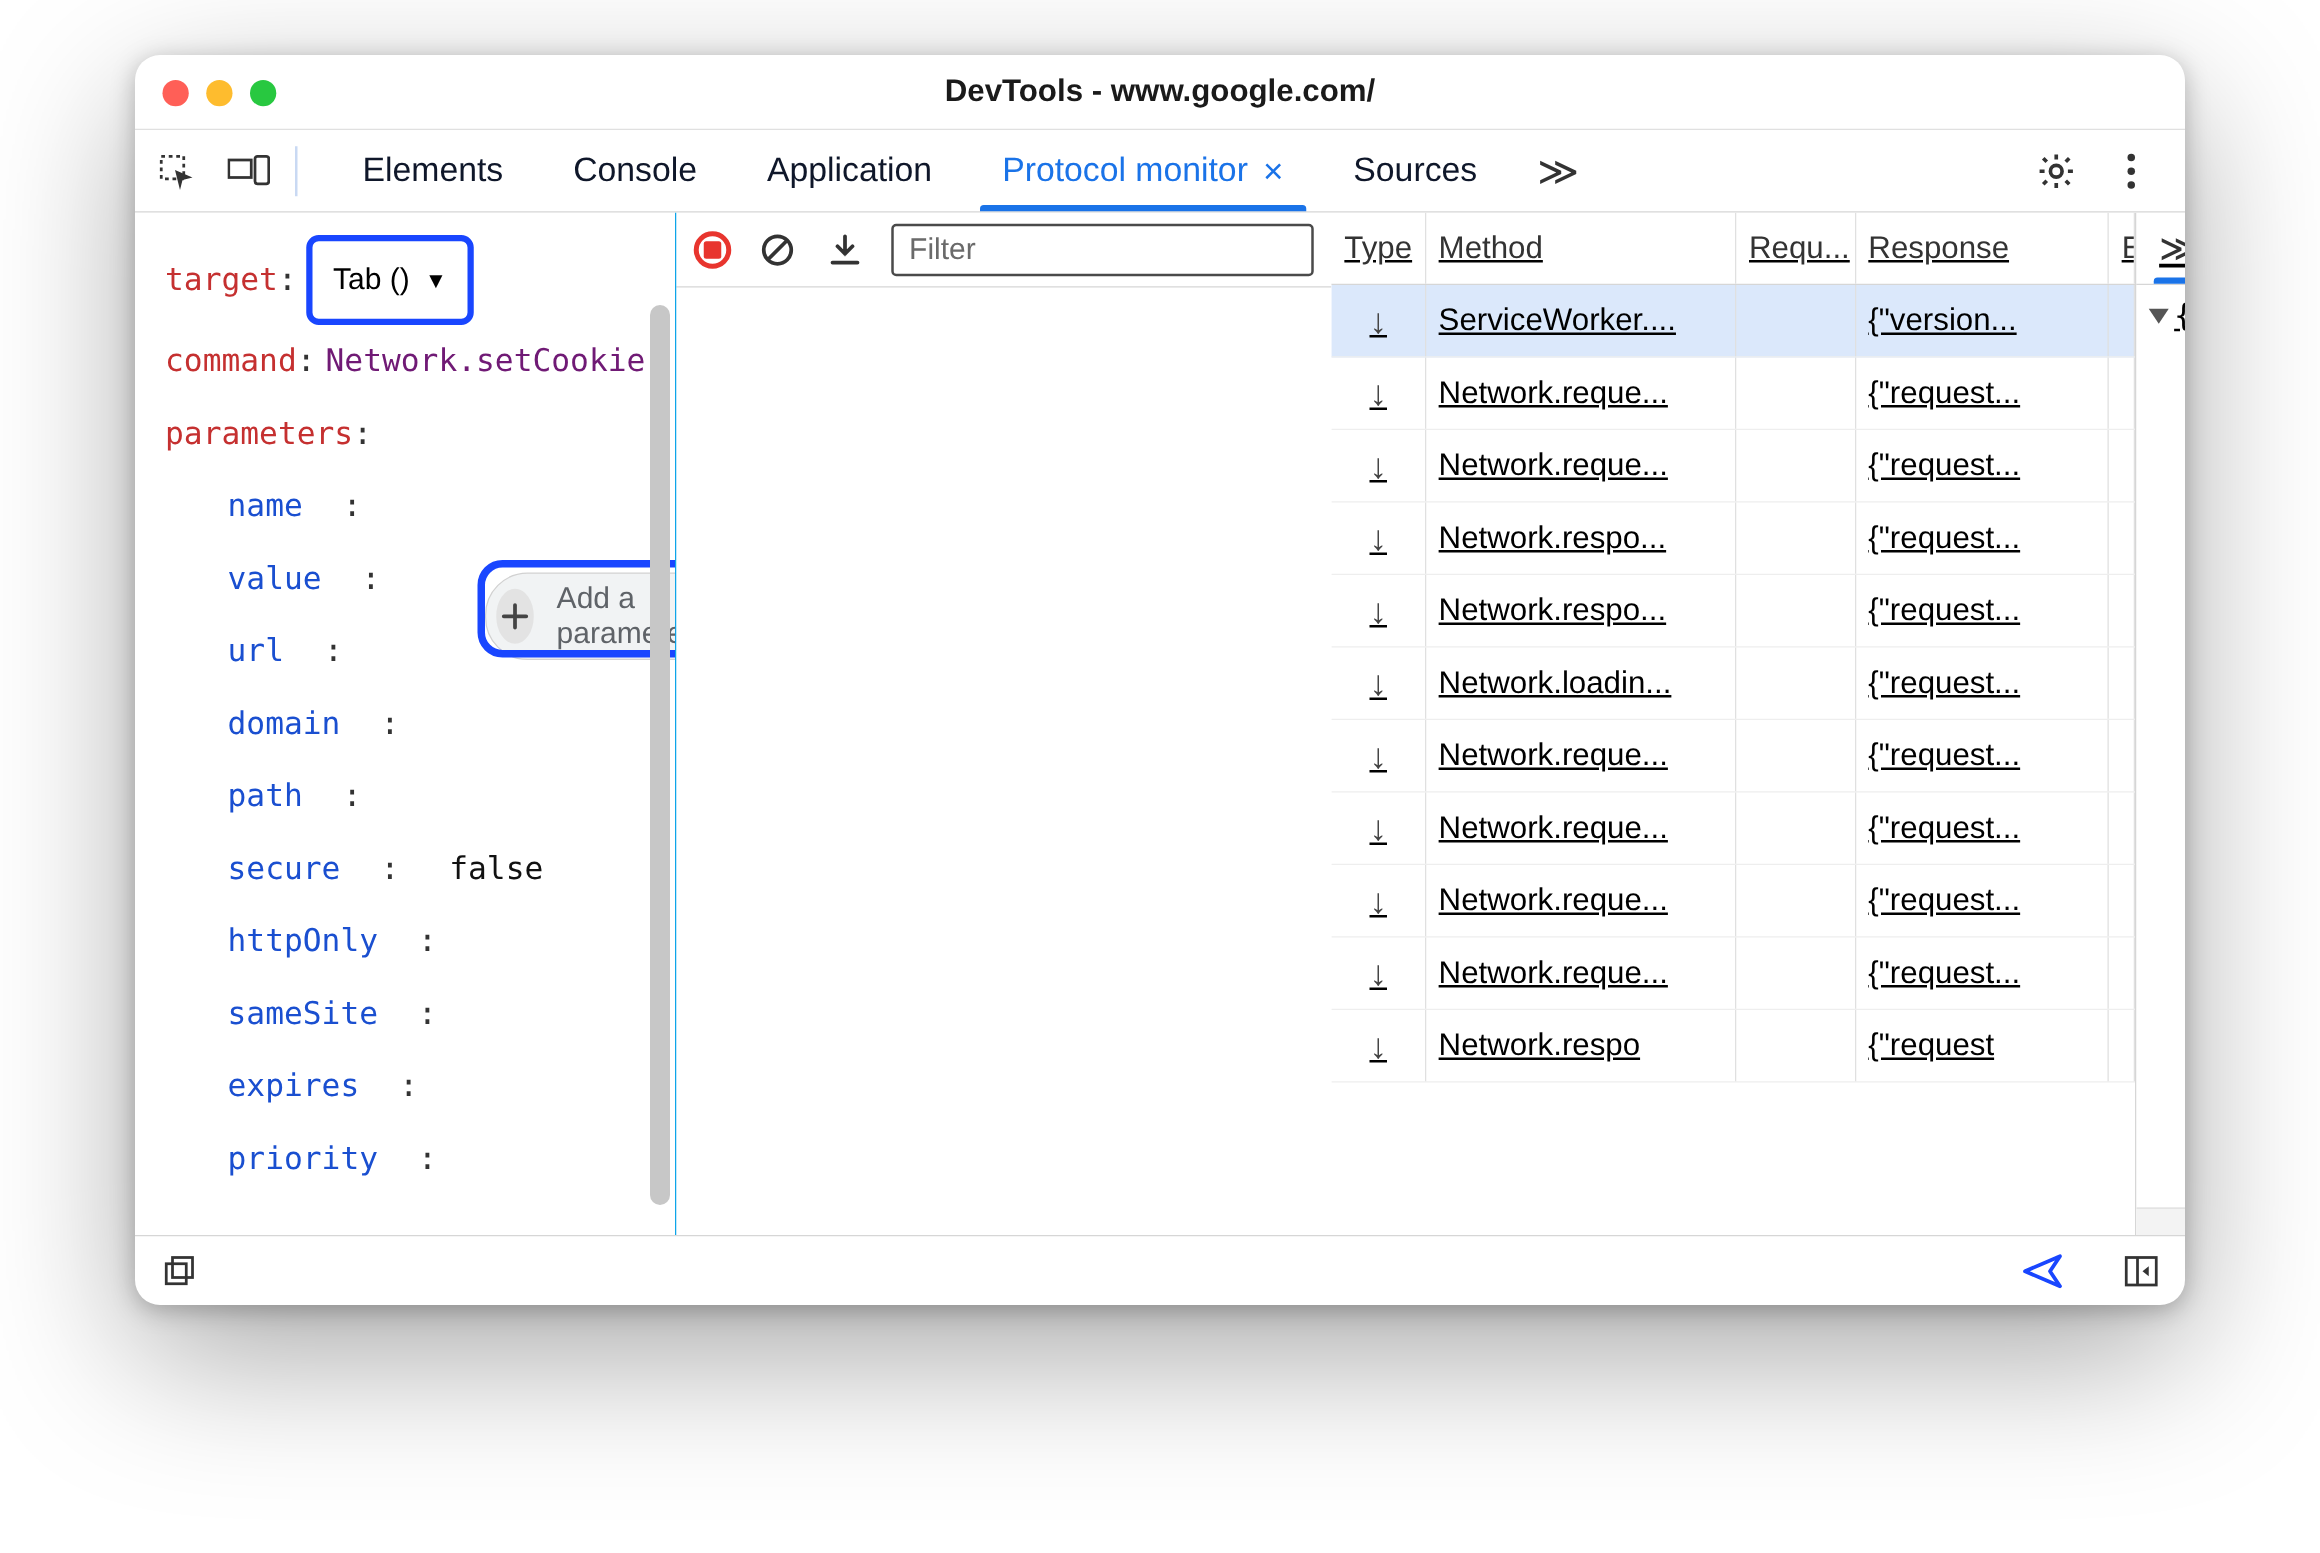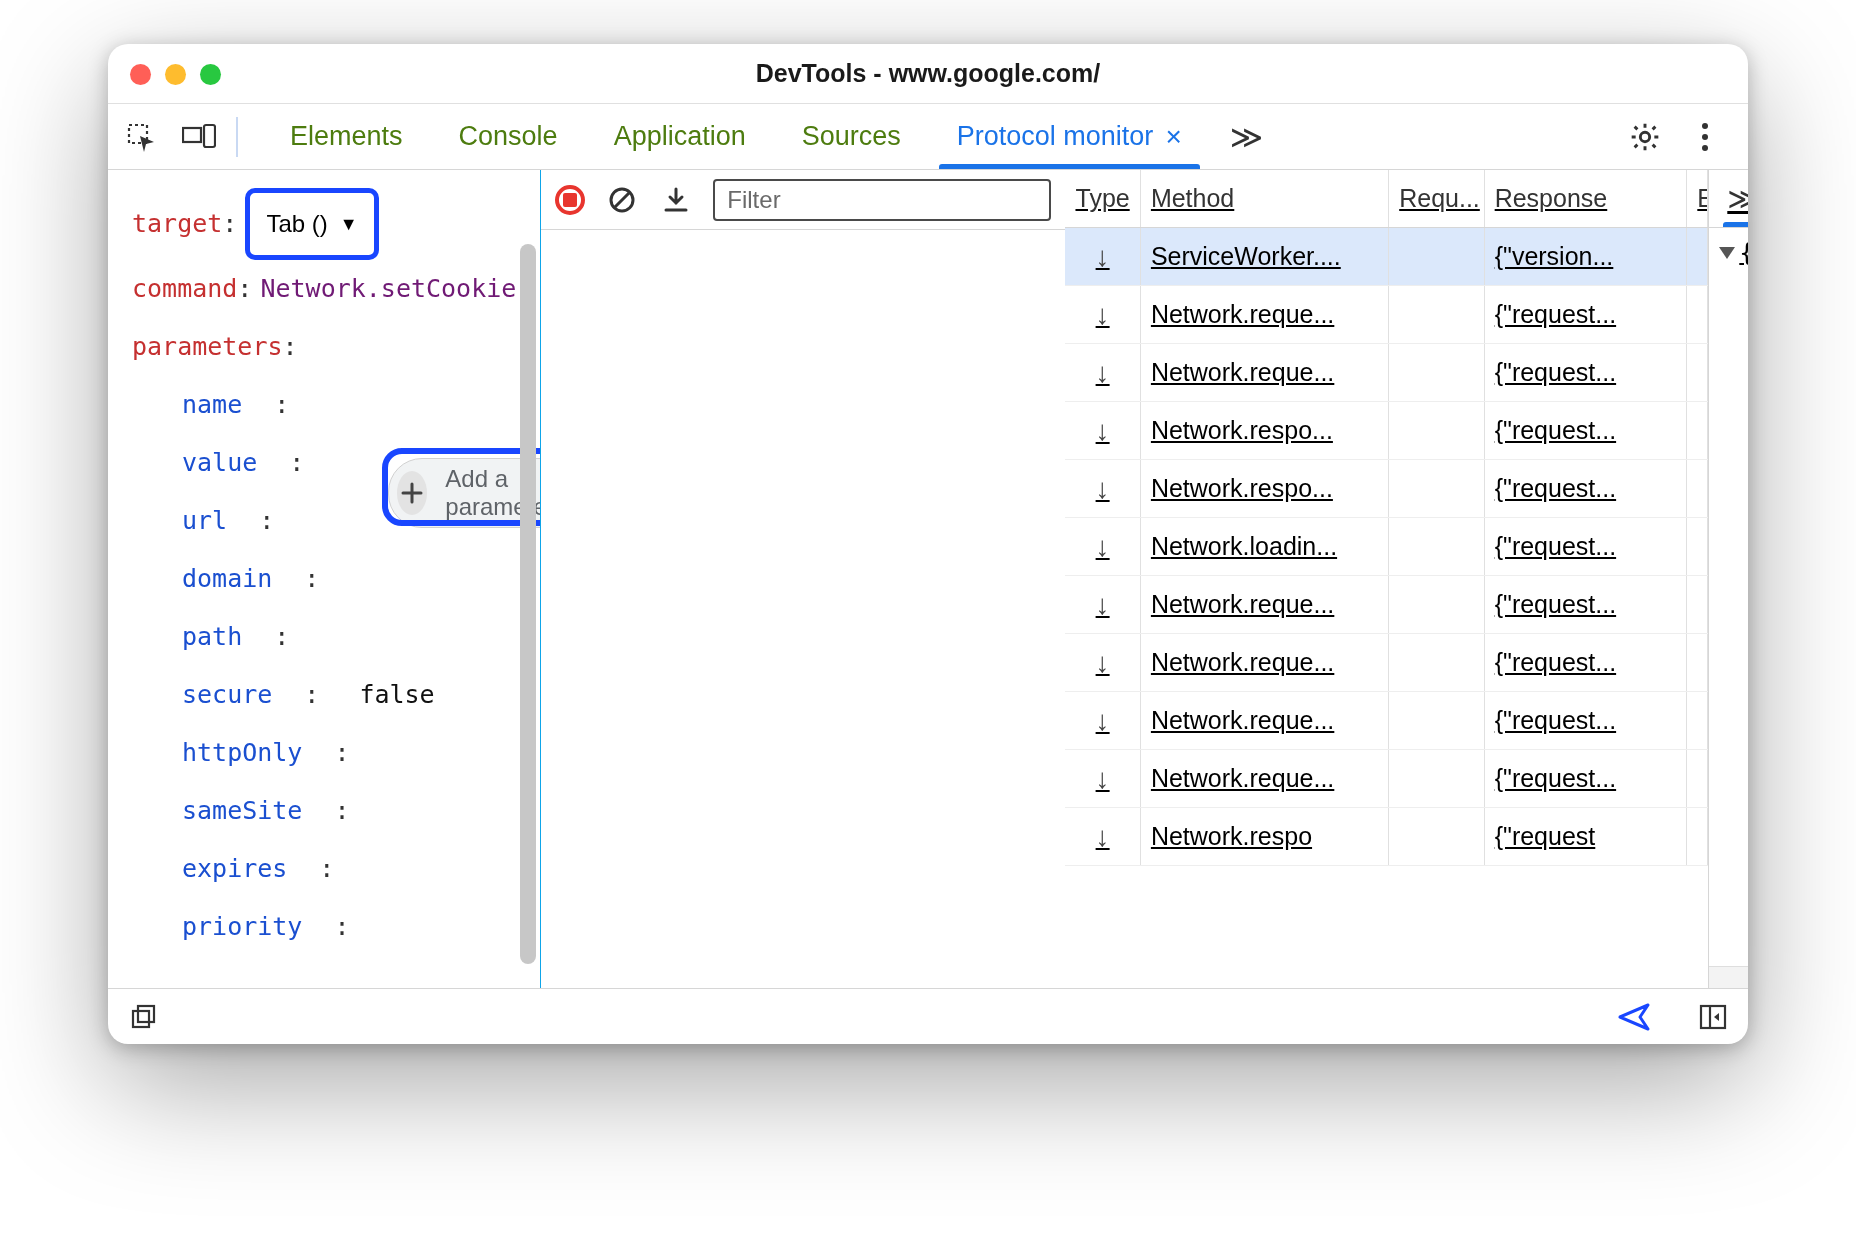--- a/index.html
+++ b/index.html
@@ -15,21 +15,21 @@
   .traffic { position: absolute; left: 22px; top: 20px; display: flex; gap: 14px; }
   .dot { width: 21px; height: 21px; border-radius: 50%; }
   .dot.red { background: #ff5f57; }
   .dot.yellow { background: #febc2e; }
   .dot.green { background: #28c840; }
   .title { flex: 1; text-align: center; font-weight: 700; font-size: 25px; color: #1a1a1a; }
 
   .tabs { height: 66px; display: flex; align-items: center; padding: 0 16px; border-bottom: 1px solid #d6d6d6; gap: 8px; }
   .tabs .left-icons { display: flex; gap: 24px; align-items: center; padding-right: 20px; border-right: 2px solid #c9d9f3; margin-right: 20px; height: 40px; }
   .tabs .icon-btn { width: 34px; height: 34px; display:flex; align-items:center; justify-content:center; color:#444; }
-  .tabs .tab { font-size: 27px; color: #4d7c0f; padding: 0 24px; height: 100%; display: flex; align-items:center; position: relative; gap: 12px; white-space: nowrap; }
+  .tabs .tab { font-size: 27px; color: #0f172a; padding: 0 24px; height: 100%; display: flex; align-items:center; position: relative; gap: 12px; white-space: nowrap; }
   .tabs .tab.active { color: #1a73e8; }
   .tabs .tab.active::after { content:""; position:absolute; left:6px; right:6px; bottom:0; height:5px; background:#1a73e8; border-radius:3px 3px 0 0; }
   .tabs .tab .x { font-size: 28px; color:#1a73e8; }
   .tabs .more-tabs { color:#333; font-size: 32px; padding: 0 16px; }
   .tabs .right-icons { margin-left:auto; display:flex; gap:26px; align-items:center; padding-right: 10px;}
   .icon-stroke { stroke:#333; stroke-width:2.2; fill:none; }
 
   .body { flex:1; display:flex; overflow:hidden; }
   .left { width: 736px; display:flex; flex-direction:column; border-right: 1px solid #0ea5e9; position: relative;}
   .left-scroll { flex:1; overflow:hidden; padding: 18px 24px 0 24px; position: relative;}
@@ -128,25 +128,25 @@
         <div class="icon-btn">
           <svg width="34" height="28">
               <rect x="1" y="5" width="18" height="14" class="icon-stroke"></rect>
               <rect x="22" y="2" width="11" height="22" rx="2" class="icon-stroke"></rect>
             </svg>
         </div>
       </div>
       <div class="tab">Elements</div>
       <div class="tab">Console</div>
       <div class="tab">Application</div>
-      <div class="tab">Sources</div>
       <div class="tab active">
         <span>Protocol monitor</span>
         <span class="x">×</span>
       </div>
+      <div class="tab">Sources</div>
       <div class="more-tabs">≫</div>
       <div class="right-icons">
         <div class="icon-btn">
           <svg width="32" height="32" viewBox="0 0 24 24">
               <circle cx="12" cy="12" r="3.5" class="icon-stroke"></circle>
               <path class="icon-stroke" d="M12 2v3M12 19v3M4.2 4.2l2.1 2.1M17.7 17.7l2.1 2.1M2 12h3M19 12h3M4.2 19.8l2.1-2.1M17.7 6.3l2.1-2.1"></path>
             </svg>
         </div>
         <div class="icon-btn">
           <svg width="10" height="30">

